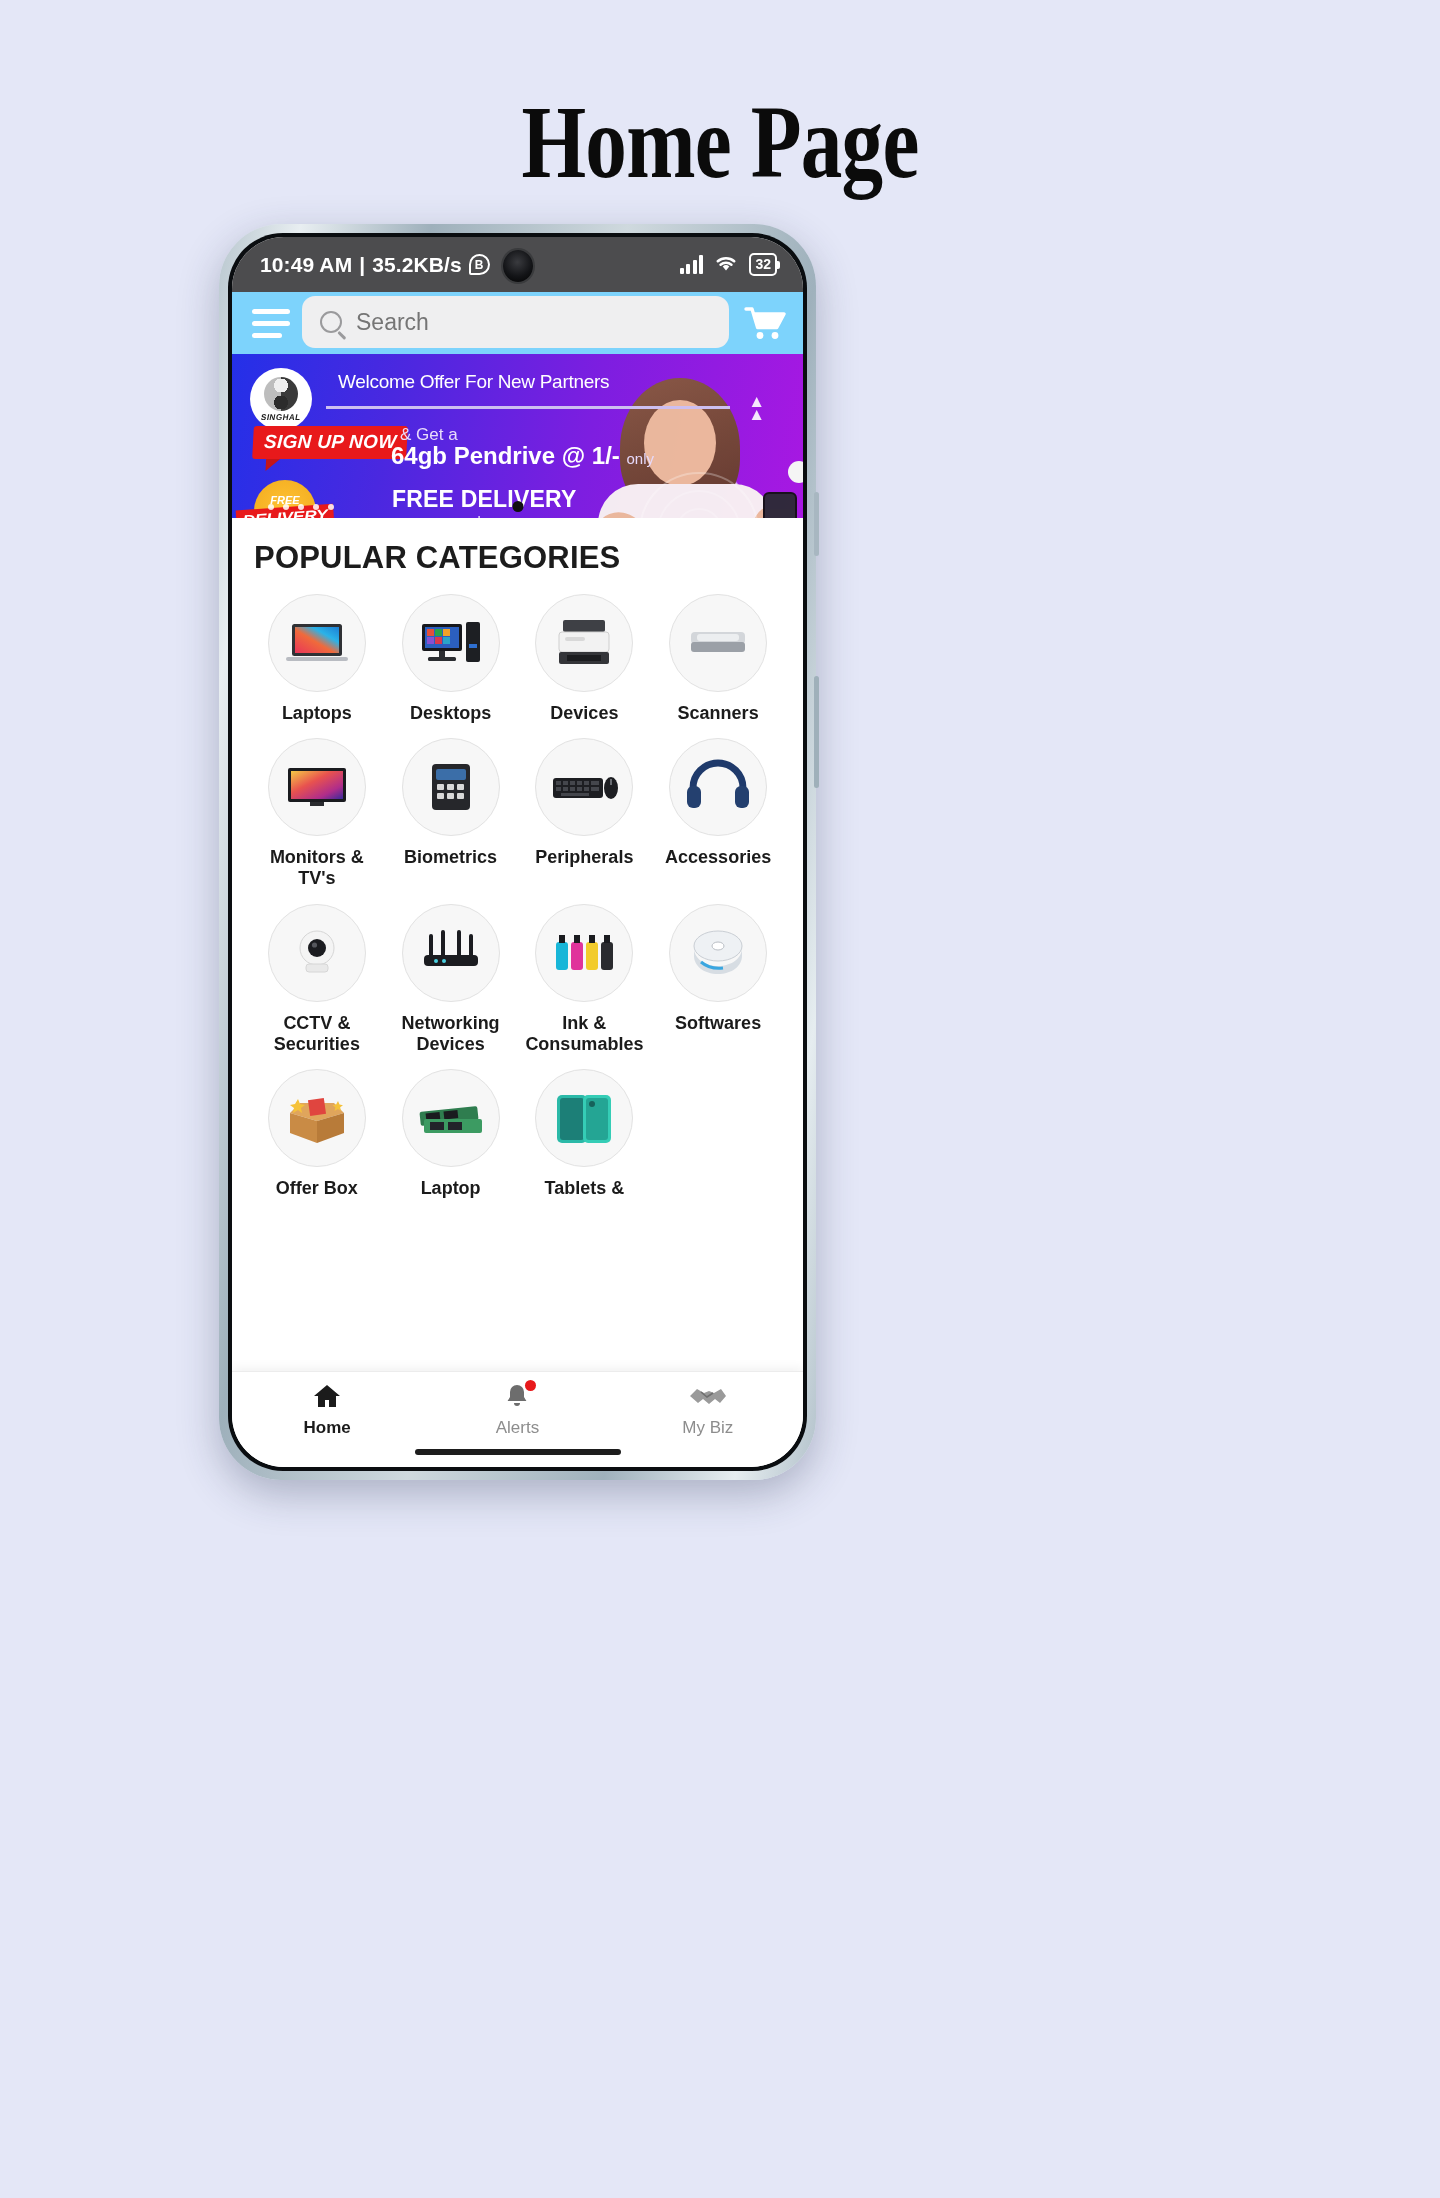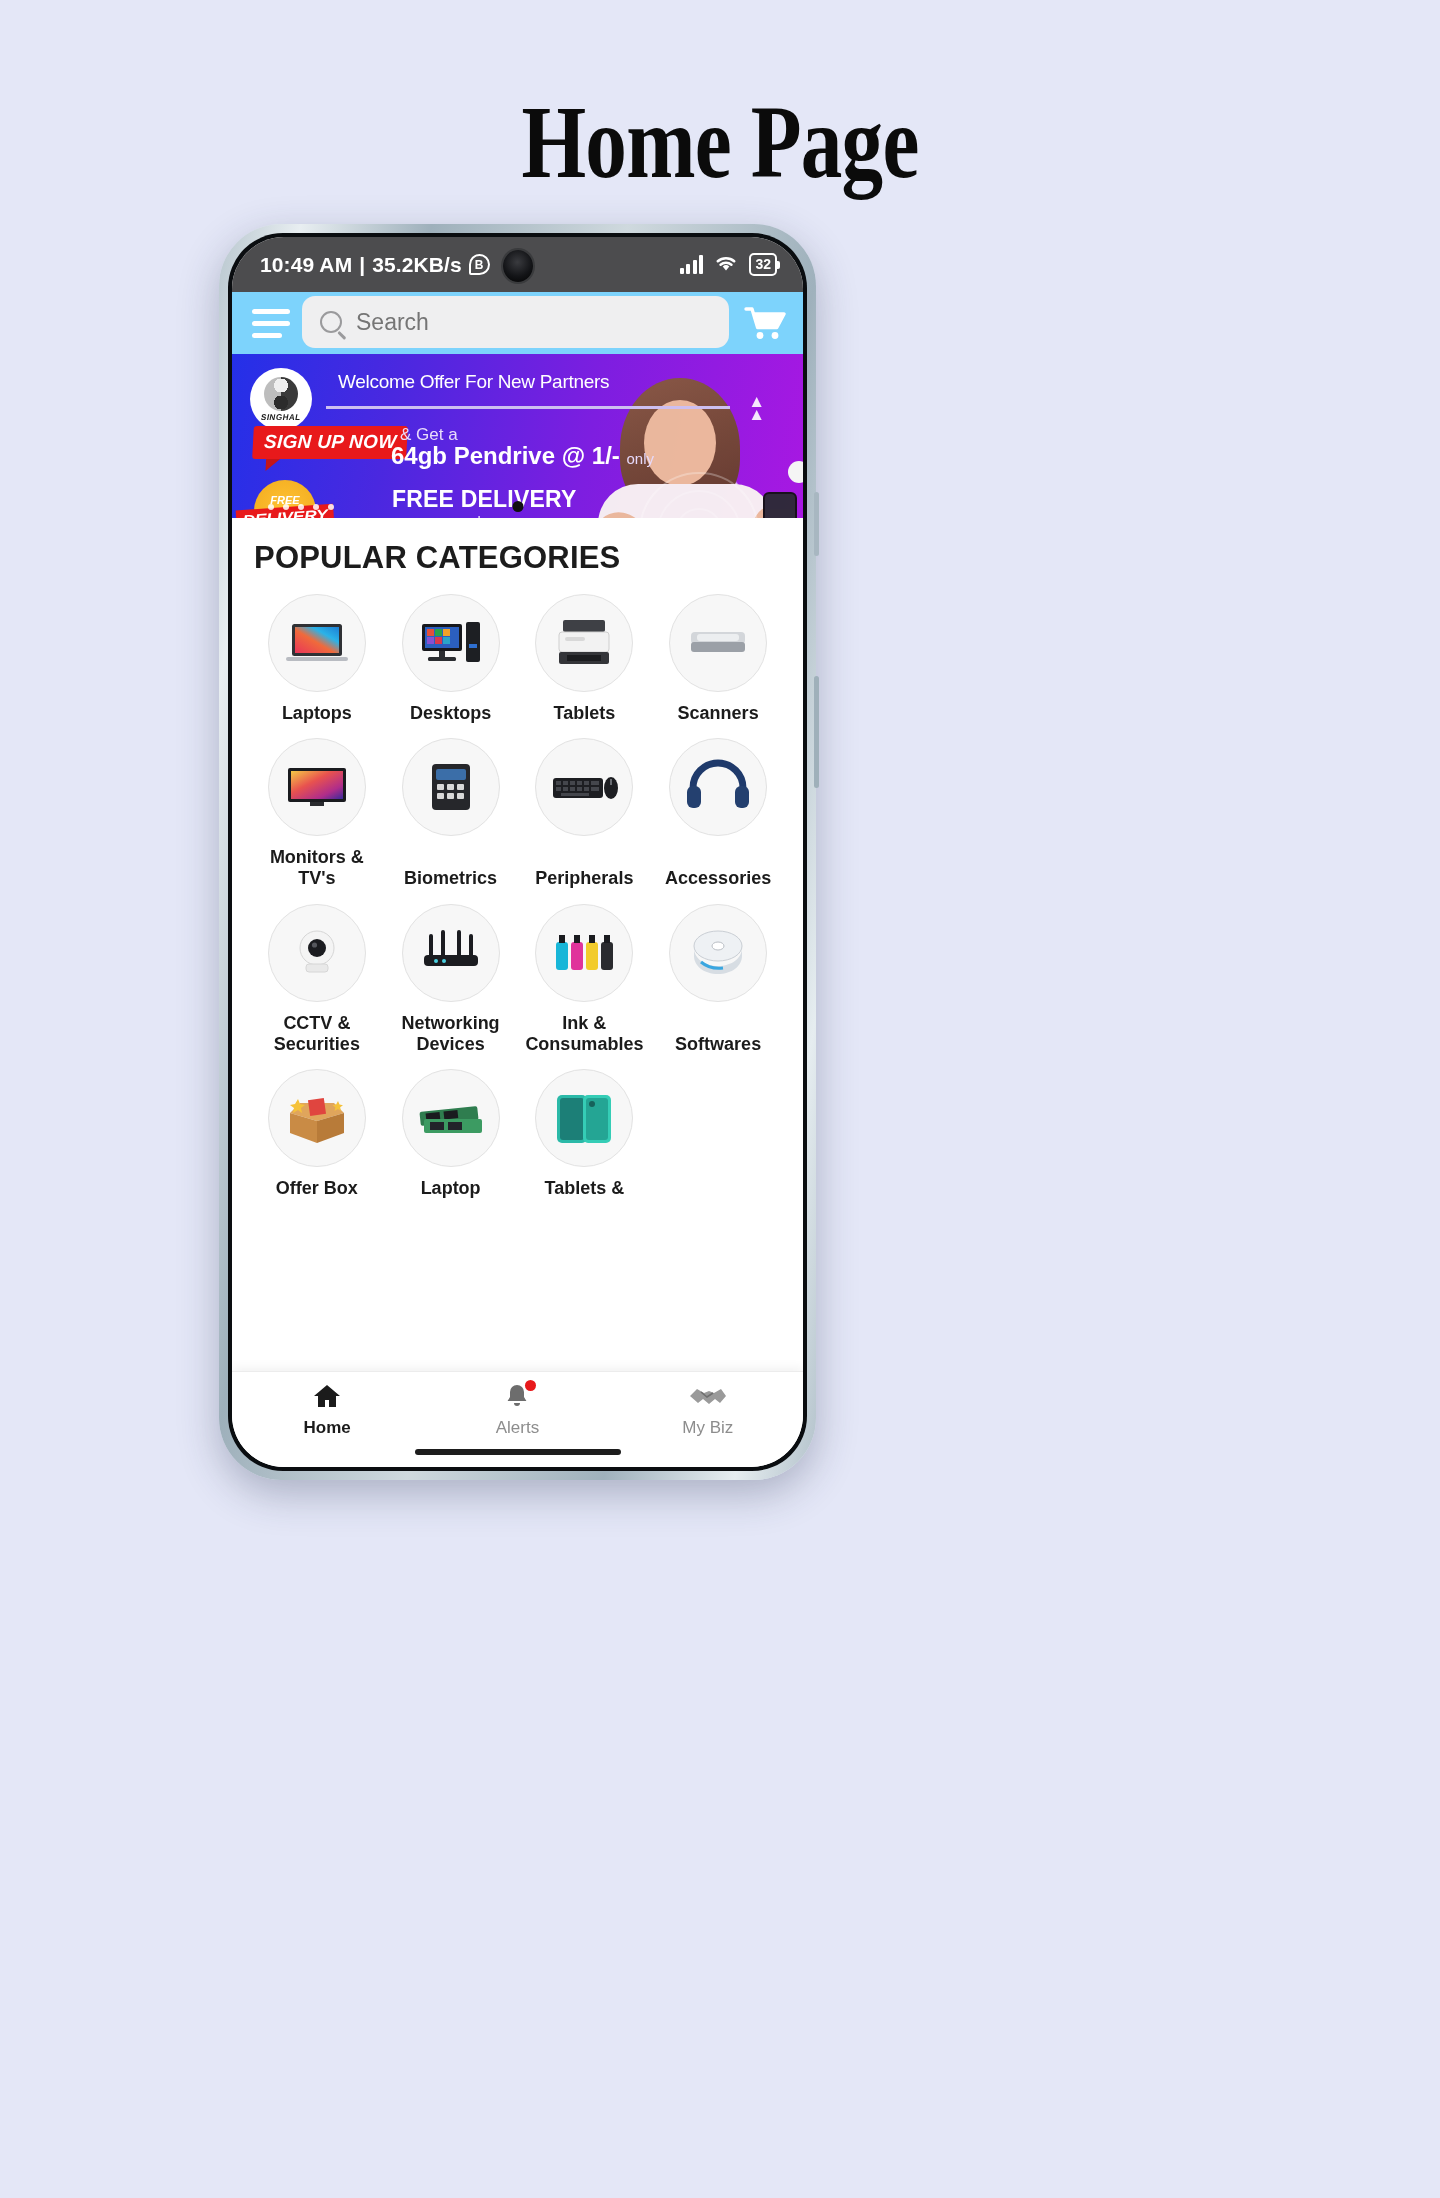--- a/index.html
+++ b/index.html
@@ -184,21 +184,21 @@
 
   
   .cats{
     background:#fff; padding:16px 18px 0 18px; position:relative;
     height:715px; overflow:hidden;
   }
   .cats h2{
     font-size:31px;font-weight:bold;color:#1c1c1c;letter-spacing:.2px;margin:6px 0 18px 4px;
   }
   .grid{ display:grid; grid-template-columns:repeat(4,1fr); row-gap:14px;}
-  .cat{ display:flex;flex-direction:column;align-items:center;cursor:pointer;justify-content:space-between;}
+  .cat{ display:flex;flex-direction:column;align-items:center;cursor:pointer;}
   .cat .circ{
     width:98px;height:98px;border-radius:50%;background:#f7f7f7;border:1px solid #e2e2e2;
     display:flex;align-items:center;justify-content:center;overflow:hidden;
   }
   .cat .lbl{
     margin-top:11px;text-align:center;font-size:18px;font-weight:bold;color:#1b1b1b;
     line-height:1.18;max-width:118px;
   }
   .cat svg{ width:74px;height:62px; }
 
@@ -366,21 +366,21 @@
           <div class="cat">
             <div class="circ">
               <svg viewBox="0 0 74 62">
                   <rect x="16" y="8" width="42" height="12" rx="2" fill="#3e4045"></rect>
                   <rect x="12" y="20" width="50" height="20" rx="3" fill="#f2f2f2" stroke="#cfcfcf"></rect>
                   <rect x="18" y="25" width="20" height="4" rx="2" fill="#d8d8d8"></rect>
                   <rect x="12" y="40" width="50" height="12" rx="2" fill="#343539"></rect>
                   <rect x="20" y="43" width="34" height="6" fill="#1b1c1f"></rect>
                 </svg>
             </div>
-            <div class="lbl">Tablets</div>
+            <div class="lbl">Devices</div>
           </div>
 
           <div class="cat">
             <div class="circ">
               <svg viewBox="0 0 74 62">
                   <rect x="10" y="20" width="54" height="12" rx="4" fill="#d3d6da"></rect>
                   <rect x="10" y="30" width="54" height="10" rx="3" fill="#9ba0a7"></rect>
                   <rect x="16" y="22" width="42" height="7" rx="3" fill="#eceef0"></rect>
                 </svg>
             </div>

